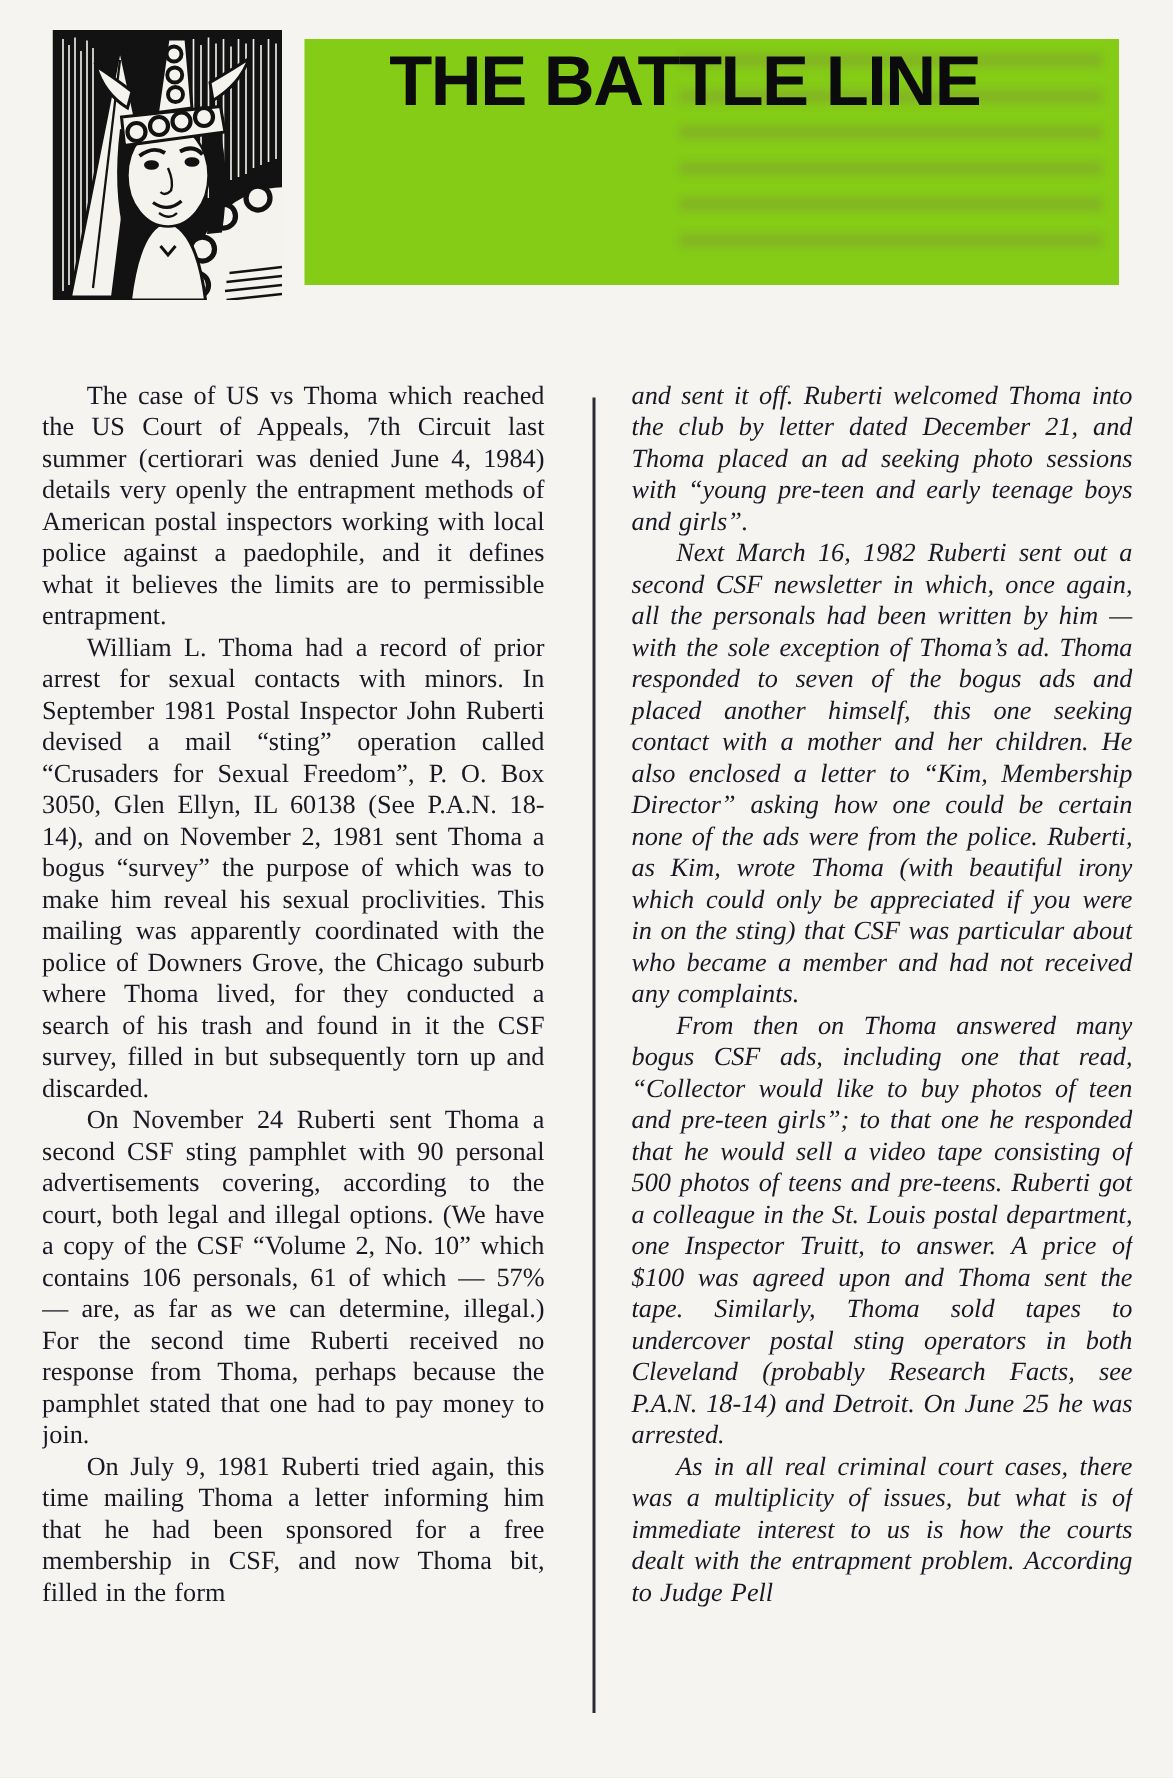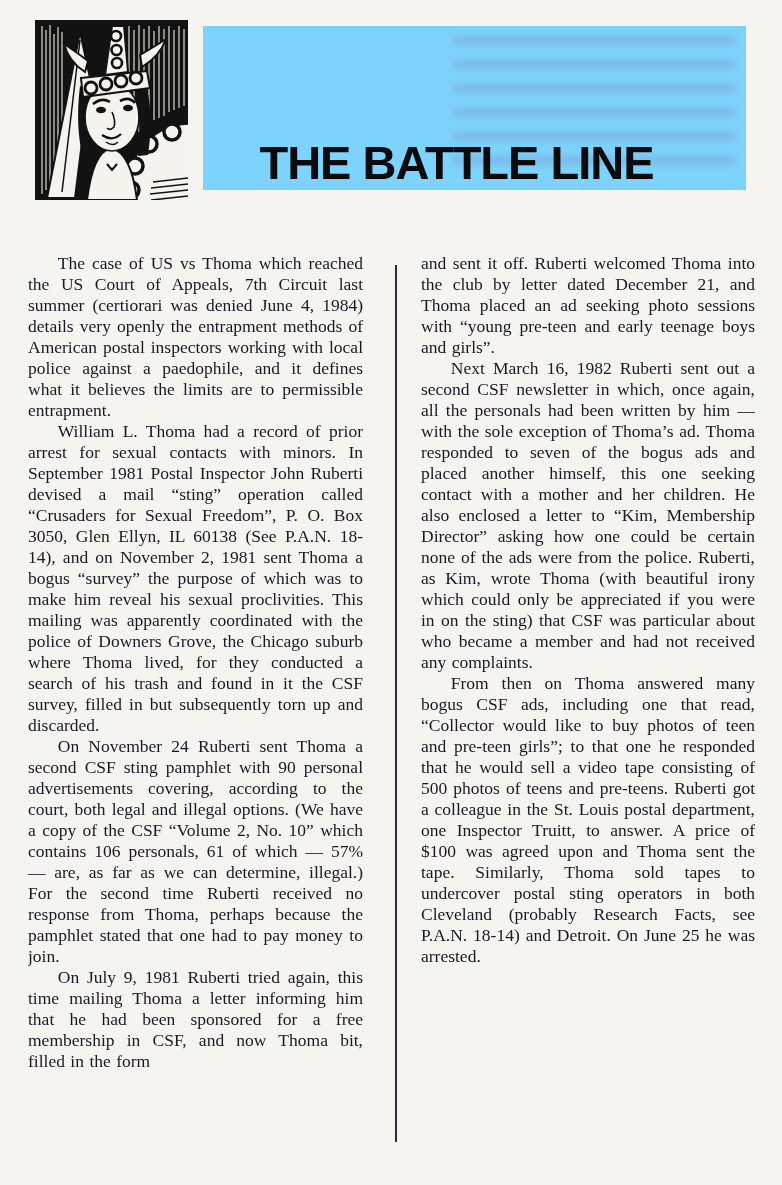--- a/index.html
+++ b/index.html
@@ -11,22 +11,22 @@
     font-family:"Liberation Serif", serif;
     color:#191924;
   }
   
   .illustration{
     position:absolute;left:35px;top:20px;width:153px;height:180px;
   }
   .illustration svg{display:block;width:100%;height:100%;}
   .banner{
     position:absolute;left:203px;top:26px;width:543px;height:164px;
-    background:#7dd3fc;
-    display:flex;align-items:flex-end;justify-content:center;
+    background:#84cc16;
+    display:flex;align-items:flex-start;justify-content:center;
   }
   
   .banner::after{
     content:"";position:absolute;top:10px;bottom:10px;left:46%;right:2%;
     background:repeating-linear-gradient(180deg,
       rgba(125,40,115,.14) 0 9px, rgba(125,40,115,0) 9px 24px);
     filter:blur(3px);
     pointer-events:none;
   }
   .banner-title{
@@ -39,21 +39,21 @@
     margin-right:36px;
     white-space:nowrap;
   }
   
   .article{
     position:absolute;left:28px;top:253px;width:727px;height:901px;
     display:flex;
     overflow:hidden;
   }
   .col{width:335px;}
-  .col-right{flex:1;}
+  .col-right{flex:1;font-style:italic;}
   .col p{
     margin:0;
     font-size:17.5px;
     line-height:21px;
     text-align:justify;
     text-indent:1.7em;
     word-spacing:.06em;
   }
   .col p.cont{text-indent:0;}
   .divider{
@@ -162,18 +162,19 @@
       <p>The case of US vs Thoma which reached the US Court of Appeals, 7th Circuit last summer (certiorari was denied June 4, 1984) details very openly the entrapment methods of American postal inspectors working with local police against a paedophile, and it defines what it believes the limits are to permissible entrapment.</p>
       <p>William L. Thoma had a record of prior arrest for sexual contacts with minors. In September 1981 Postal Inspector John Ruberti devised a mail “sting” operation called “Crusaders for Sexual Freedom”, P. O. Box 3050, Glen Ellyn, IL 60138 (See P.A.N. 18-14), and on November 2, 1981 sent Thoma a bogus “survey” the purpose of which was to make him reveal his sexual proclivities. This mailing was apparently coordinated with the police of Downers Grove, the Chicago suburb where Thoma lived, for they conducted a search of his trash and found in it the CSF survey, filled in but subsequently torn up and discarded.</p>
       <p>On November 24 Ruberti sent Thoma a second CSF sting pamphlet with 90 personal advertisements covering, according to the court, both legal and illegal options. (We have a copy of the CSF “Volume 2, No. 10” which contains 106 personals, 61 of which — 57% — are, as far as we can determine, illegal.) For the second time Ruberti received no response from Thoma, perhaps because the pamphlet stated that one had to pay money to join.</p>
       <p>On July 9, 1981 Ruberti tried again, this time mailing Thoma a letter informing him that he had been sponsored for a free membership in CSF, and now Thoma bit, filled in the form</p>
     </div>
     <div class="divider"></div>
     <div class="col col-right">
       <p class="cont">and sent it off. Ruberti welcomed Thoma into the club by letter dated December 21, and Thoma placed an ad seeking photo sessions with “young pre-teen and early teenage boys and girls”.</p>
       <p>Next March 16, 1982 Ruberti sent out a second CSF newsletter in which, once again, all the personals had been written by him — with the sole exception of Thoma’s ad. Thoma responded to seven of the bogus ads and placed another himself, this one seeking contact with a mother and her children. He also enclosed a letter to “Kim, Membership Director” asking how one could be certain none of the ads were from the police. Ruberti, as Kim, wrote Thoma (with beautiful irony which could only be appreciated if you were in on the sting) that CSF was particular about who became a member and had not received any complaints.</p>
       <p>From then on Thoma answered many bogus CSF ads, including one that read, “Collector would like to buy photos of teen and pre-teen girls”; to that one he responded that he would sell a video tape consisting of 500 photos of teens and pre-teens. Ruberti got a colleague in the St. Louis postal department, one Inspector Truitt, to answer. A price of $100 was agreed upon and Thoma sent the tape. Similarly, Thoma sold tapes to undercover postal sting operators in both Cleveland (probably Research Facts, see P.A.N. 18-14) and Detroit. On June 25 he was arrested.</p>
+      <p>As in all real criminal court cases, there was a multiplicity of issues, but what is of immediate interest to us is how the courts dealt with the entrapment problem. According to Judge Pell</p>
     </div>
   </div>
 
   <div class="page-number">34</div>
 
 </div>
 
 </body></html>

